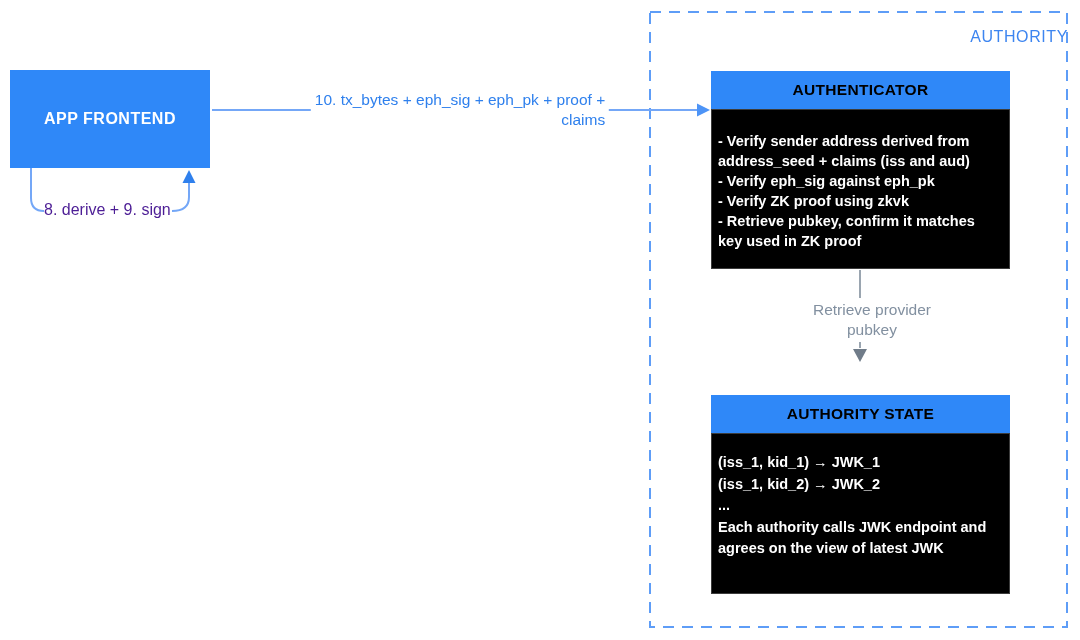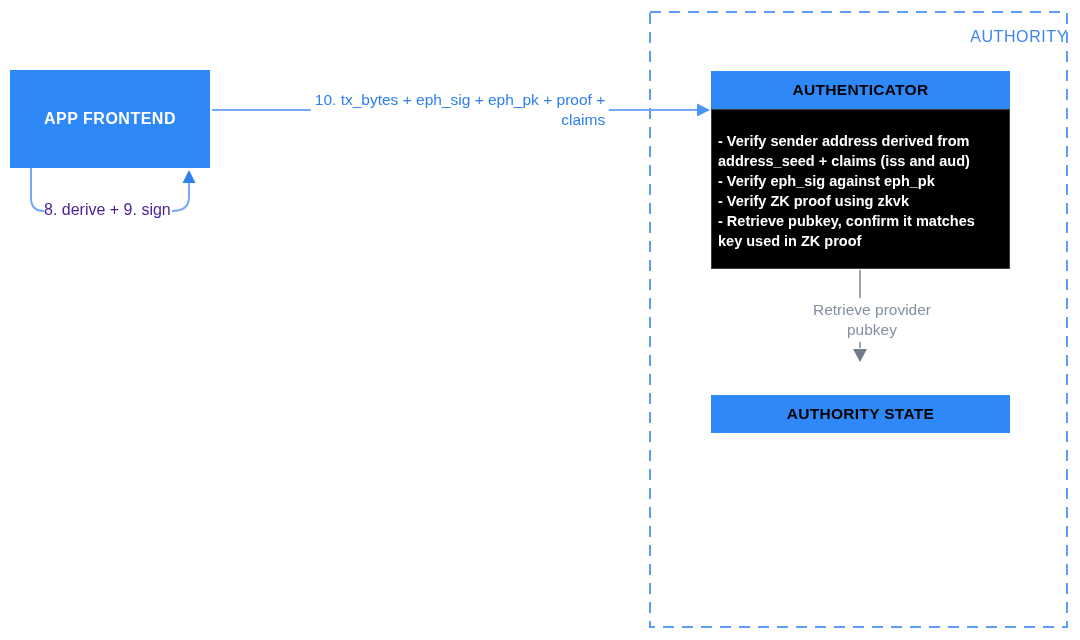--- a/index.html
+++ b/index.html
@@ -125,20 +125,25 @@
     <div class="panel-body">- Verify sender address derived from
 address_seed + claims (iss and aud)
 - Verify eph_sig against eph_pk
 - Verify ZK proof using zkvk
 - Retrieve pubkey, confirm it matches
 key used in ZK proof</div>
   </div>
 
   <div class="panel panel-state">
     <div class="panel-header">AUTHORITY STATE</div>
+    <div class="panel-body">(iss_1, kid_1) → JWK_1
+(iss_1, kid_2) → JWK_2
+...
+Each authority calls JWK endpoint and
+agrees on the view of latest JWK</div>
   </div>
 
   <svg class="arrows" viewBox="0 0 1080 640" xmlns="http://www.w3.org/2000/svg">
 
     <rect x="650" y="12" width="417" height="615" fill="none" stroke="#5E9DF7" stroke-width="2" stroke-dasharray="11,8"></rect>
 
     <line x1="212" y1="110" x2="697" y2="110" stroke="#74A7F7" stroke-width="2"></line>
     <polygon points="697,103.5 697,116.5 710,110" fill="#4D94F7"></polygon>
 
     <path d="M31 168 V198 Q31 211 44 211" fill="none" stroke="#74A7F7" stroke-width="2"></path>

